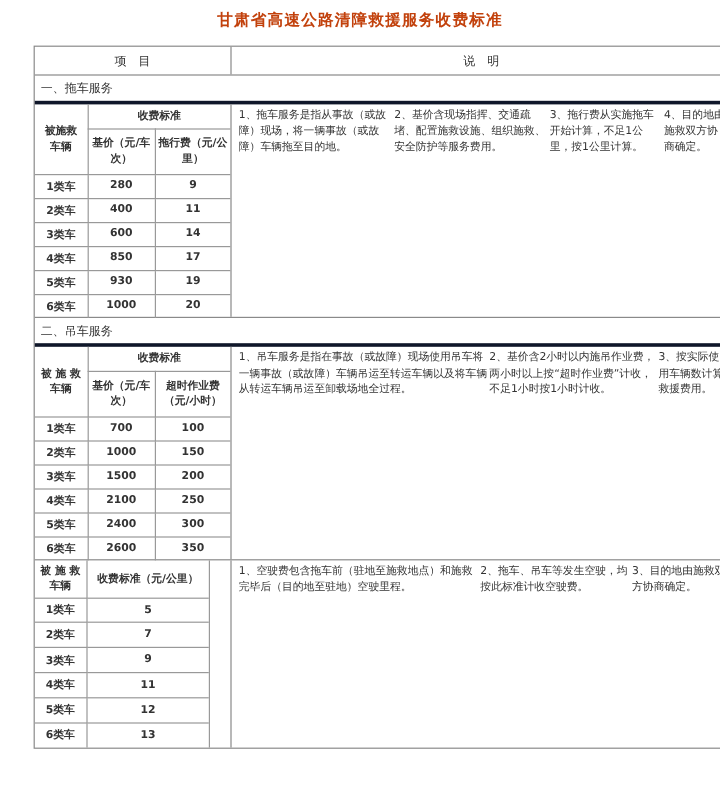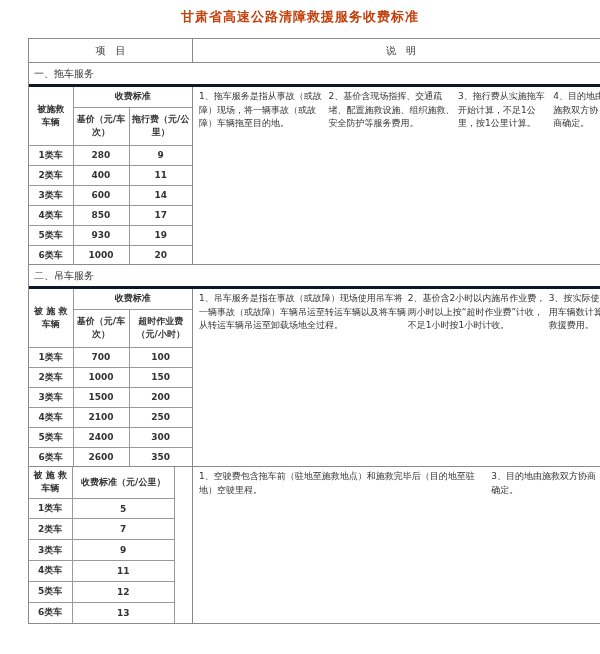--- a/index.html
+++ b/index.html
@@ -243,17 +243,18 @@
           <tr class="r-data">
             <td>6类车</td>
             <td>13</td>
           </tr>
         </tbody>
           </table>
       </div>
     </div>
     <div class="notes">
       <div>1、空驶费包含拖车前（驻地至施救地点）和施救完毕后（目的地至驻地）空驶里程。</div>
+      <div>2、拖车、吊车等发生空驶，均按此标准计收空驶费。</div>
       <div>3、目的地由施救双方协商确定。</div>
     </div>
   </div>
 
 </div>
 
 </body></html>

